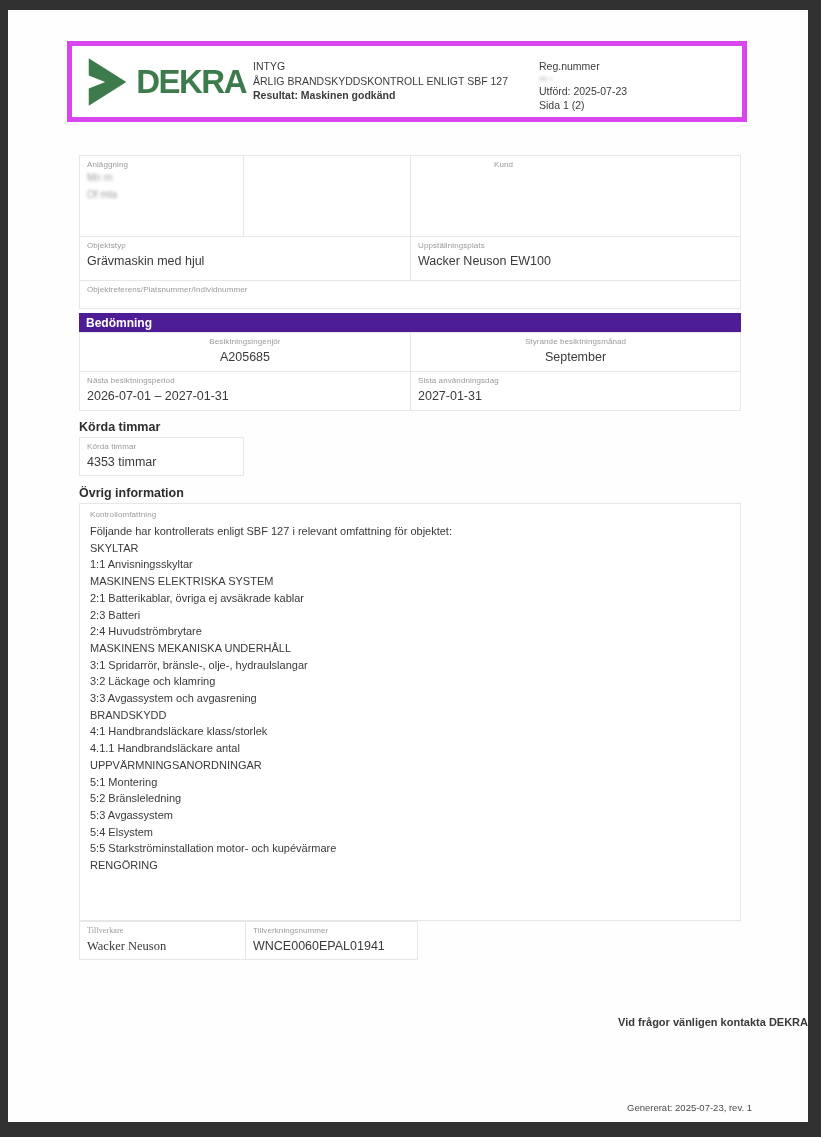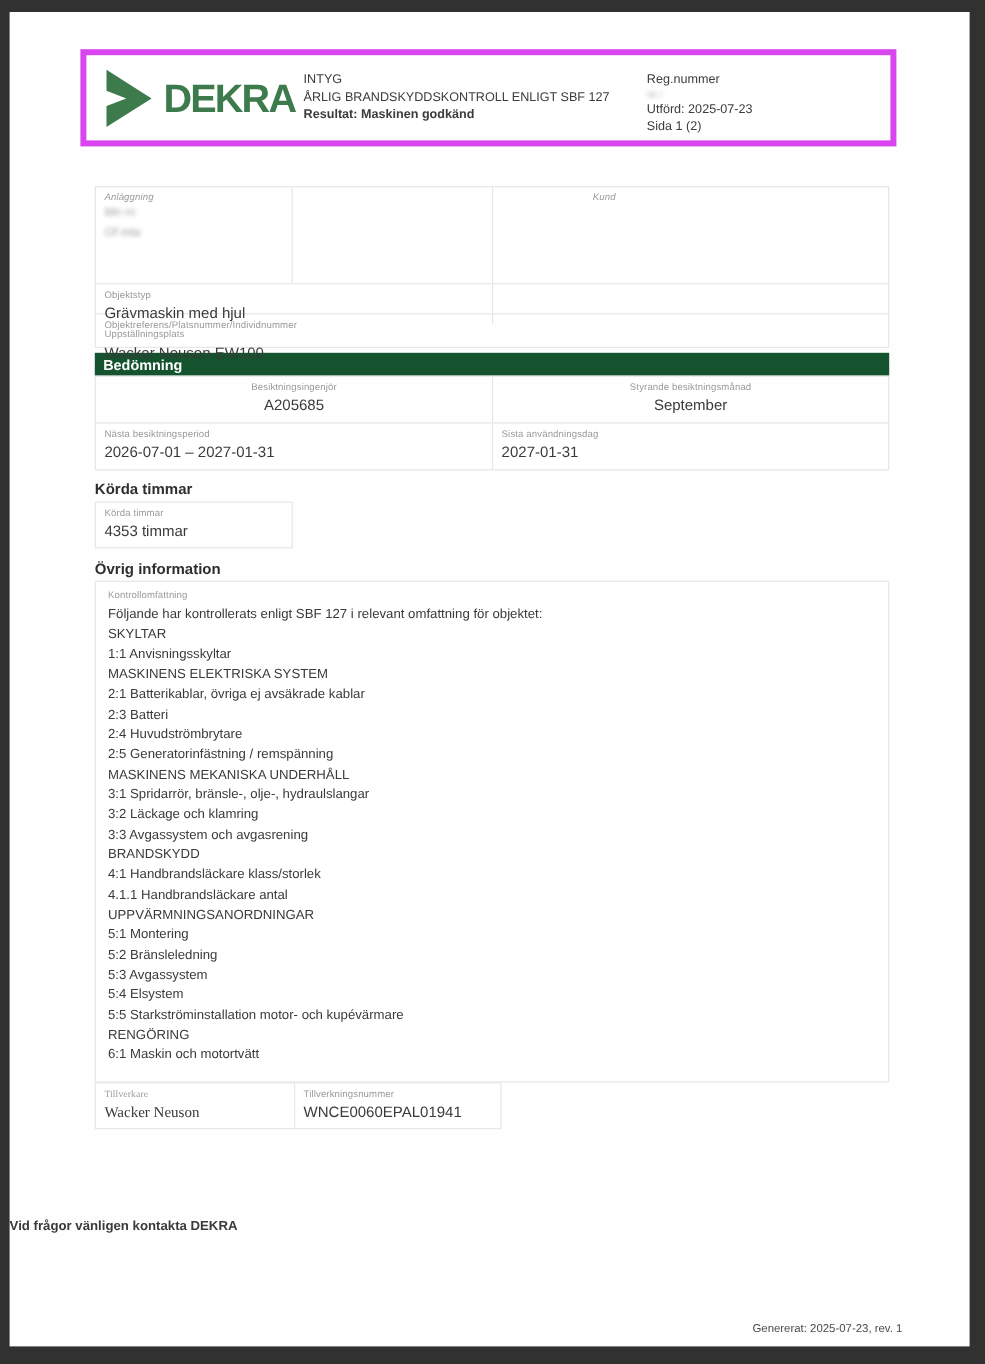--- a/index.html
+++ b/index.html
@@ -28,45 +28,45 @@
   .hdr-mid .bold{font-weight:bold;}
   .hdr-right{position:absolute;left:467px;top:13px;font-size:10.5px;color:#3c3c3c;line-height:14px;}
   .redact{
     color:#8a8a8a;filter:blur(1.6px);opacity:.75;font-size:8px;line-height:11px;
     user-select:none;
   }
   .redact-lg{color:#777;filter:blur(1.8px);opacity:.7;font-size:10px;line-height:17px;}
   
   .form{position:absolute;left:71px;top:145px;width:662px;}
   .frow{display:flex;box-sizing:border-box;border:1px solid #e7e7e7;margin-top:-1px;background:#fff;}
-  .frow:first-child{margin-top:0;font-style:italic;}
+  .frow:first-child{margin-top:0;}
   .cell{box-sizing:border-box;padding:4px 7px 2px 7px;}
   .cell.br{border-right:1px solid #e7e7e7;}
   .flabel{font-size:8px;color:#9a9a9a;letter-spacing:.1px;}
   .fvalue{font-size:12.5px;color:#3a3a3a;margin-top:4px;}
   .bar{
-    box-sizing:border-box;width:662px;height:20px;background:#14532d;
+    box-sizing:border-box;width:662px;height:20px;background:#4c1d95;
     color:#fff;font-size:12px;font-weight:bold;line-height:20px;
     padding-left:7px;margin-top:4px;
   }
   .sec-title{font-size:12.5px;font-weight:bold;color:#2e2e2e;margin:9px 0 3px 0;}
   .hours-box{
     box-sizing:border-box;width:165px;border:1px solid #e7e7e7;
     padding:4px 7px 6px 7px;background:#fff;
   }
   .scope-box{
     box-sizing:border-box;width:662px;min-height:418px;border:1px solid #e7e7e7;
     padding:6px 10px 8px 10px;background:#fff;
   }
   .scope-line{font-size:11px;color:#3a3a3a;line-height:16.7px;}
   .scope-lines{margin-top:4px;}
   .mfg-row{display:flex;box-sizing:border-box;border:1px solid #e7e7e7;width:339px;background:#fff;}
   
   .footer-contact{
-    position:absolute;left:0;top:1006px;width:800px;text-align:left;
+    position:absolute;left:0;top:1006px;width:800px;text-align:right;
     font-size:11px;font-weight:bold;color:#3a3a3a;
   }
   .footer-links{
     position:absolute;left:0;top:1047px;width:800px;
     display:flex;justify-content:center;gap:58px;
     font-size:11px;font-weight:bold;color:#55934d;
   }
   .footer-links span{cursor:pointer;}
   .generated{
     position:absolute;right:56px;top:1092px;font-size:9.5px;color:#4a4a4a;
@@ -104,21 +104,21 @@
         <div class="flabel">Anläggning</div>
         <div class="redact-lg">Mn  rn</div>
         <div class="redact-lg">Of  mta</div>
       </div>
       <div class="cell br" style="width:167px;"></div>
       <div class="cell" style="flex:1;padding-left:83px;">
         <div class="flabel">Kund</div>
       </div>
     </div>
 
-    <div class="frow" style="height:26px;flex-direction:column;">
+    <div class="frow" style="height:45px;">
       <div class="cell br" style="width:331px;">
         <div class="flabel">Objektstyp</div>
         <div class="fvalue">Grävmaskin med hjul</div>
       </div>
       <div class="cell" style="flex:1;">
         <div class="flabel">Uppställningsplats</div>
         <div class="fvalue">Wacker Neuson EW100</div>
       </div>
     </div>
 
@@ -162,36 +162,34 @@
     <div class="scope-box">
       <div class="flabel">Kontrollomfattning</div>
       <div class="scope-lines">
           <div class="scope-line">Följande har kontrollerats enligt SBF 127 i relevant omfattning för objektet:</div>
           <div class="scope-line">SKYLTAR</div>
           <div class="scope-line">1:1 Anvisningsskyltar</div>
           <div class="scope-line">MASKINENS ELEKTRISKA SYSTEM</div>
           <div class="scope-line">2:1 Batterikablar, övriga ej avsäkrade kablar</div>
           <div class="scope-line">2:3 Batteri</div>
           <div class="scope-line">2:4 Huvudströmbrytare</div>
-          <div class="scope-line">2:5 Generatorinfästning / remspänning</div>
           <div class="scope-line">MASKINENS MEKANISKA UNDERHÅLL</div>
           <div class="scope-line">3:1 Spridarrör, bränsle-, olje-, hydraulslangar</div>
           <div class="scope-line">3:2 Läckage och klamring</div>
           <div class="scope-line">3:3 Avgassystem och avgasrening</div>
           <div class="scope-line">BRANDSKYDD</div>
           <div class="scope-line">4:1 Handbrandsläckare klass/storlek</div>
           <div class="scope-line">4.1.1 Handbrandsläckare antal</div>
           <div class="scope-line">UPPVÄRMNINGSANORDNINGAR</div>
           <div class="scope-line">5:1 Montering</div>
           <div class="scope-line">5:2 Bränsleledning</div>
           <div class="scope-line">5:3 Avgassystem</div>
           <div class="scope-line">5:4 Elsystem</div>
           <div class="scope-line">5:5 Starkströminstallation motor- och kupévärmare</div>
           <div class="scope-line">RENGÖRING</div>
-          <div class="scope-line">6:1 Maskin och motortvätt</div>
         </div>
     </div>
 
     <div class="mfg-row" style="height:39px;">
       <div class="cell br" style="width:166px;font-family:Liberation Serif, serif;">
         <div class="flabel">Tillverkare</div>
         <div class="fvalue">Wacker Neuson</div>
       </div>
       <div class="cell" style="flex:1;">
         <div class="flabel">Tillverkningsnummer</div>

